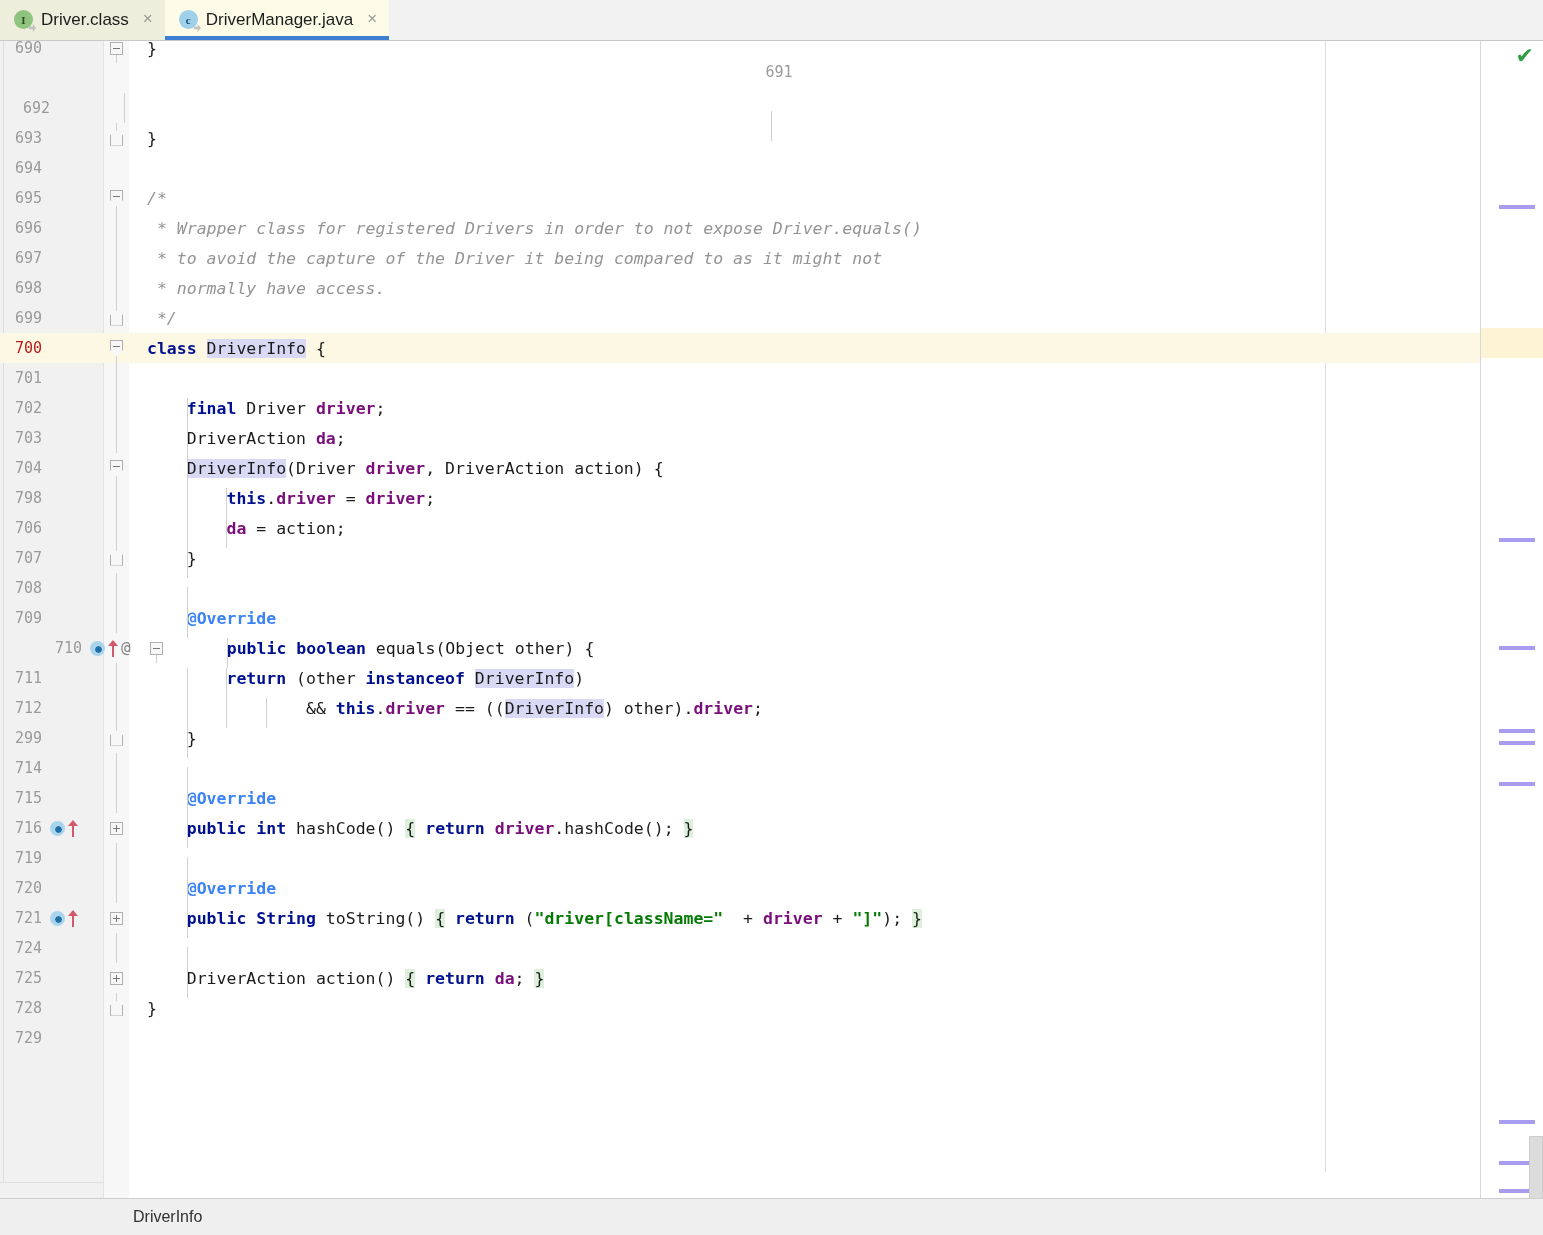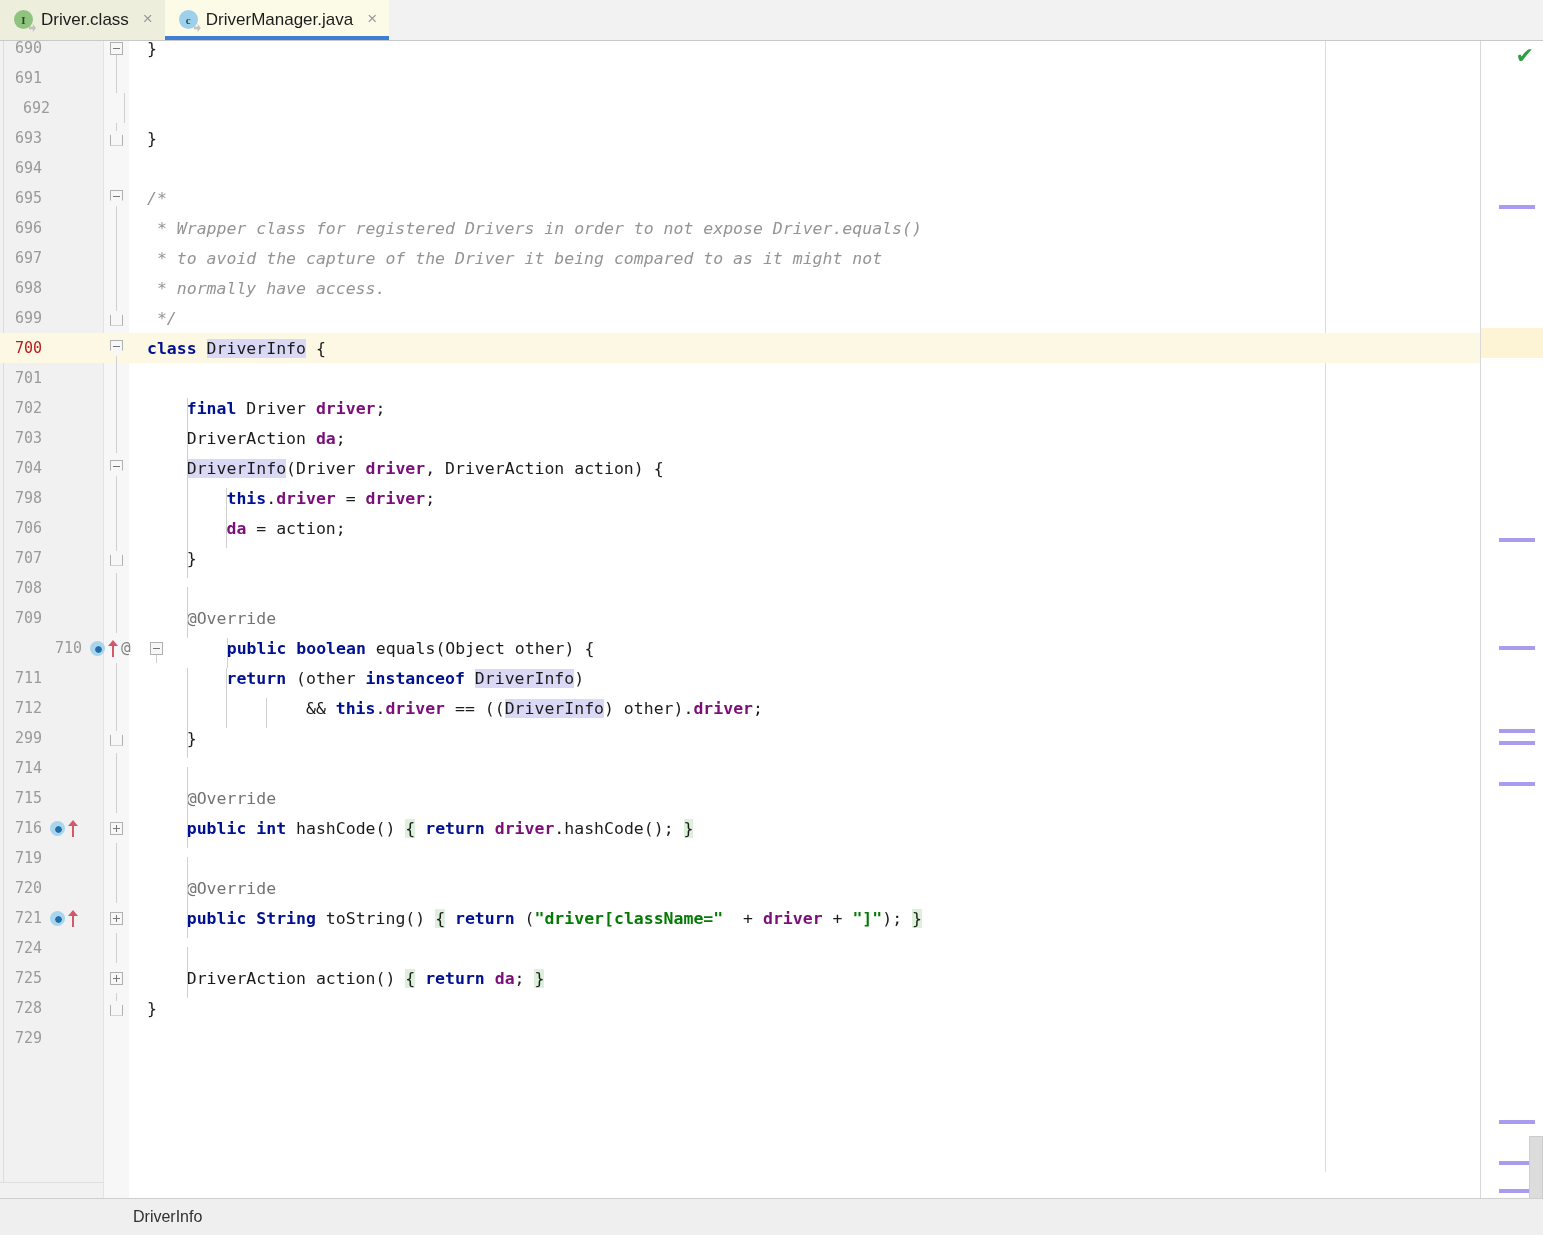--- a/index.html
+++ b/index.html
@@ -124,21 +124,21 @@
     white-space: pre;
     padding-left: 18px;
     letter-spacing: 0px;
     position: relative;
   }
 
   
   .kw      { color: #00118f; font-weight: bold; }
   .fld     { color: #7a0f7a; font-weight: bold; }
   .cmt     { color: #949494; font-style: italic; }
-  .ann     { color: #737373; }
+  .ann     { color: #3b82f6; font-weight: bold; }
   .str     { color: #047a04; font-weight: bold; }
   .hl      { background: #d9d9f5; }
   .brhl    { background: #dcf0dc; }
 
   
   .ig {
     position: absolute; top: -1px; width: 1px; height: 30px;
     background: #d0d0d0;
   }
 
@@ -278,21 +278,21 @@
     <div id="rows">
         <div class="row" style="top: -8px; overflow: hidden;">
           <div class="lnum">690</div>
           <div class="gicons"></div>
           <div class="foldcol">
             <div class="fold-line" style="top: 15px; height: 15px;"></div>
             <div class="fold-minus"></div>
           </div>
           <div class="code">}</div>
         </div>
-        <div class="row" style="top: 22px;">
+        <div class="row" style="top: 22px; flex-direction: column;">
           <div class="lnum">691</div>
           <div class="gicons"></div>
           <div class="foldcol">
             <div class="fold-line"></div>
           </div>
           <div class="code"></div>
         </div>
         <div class="row" style="top: 52px; padding-left: 8px;">
           <div class="lnum">692</div>
           <div class="gicons"></div>

